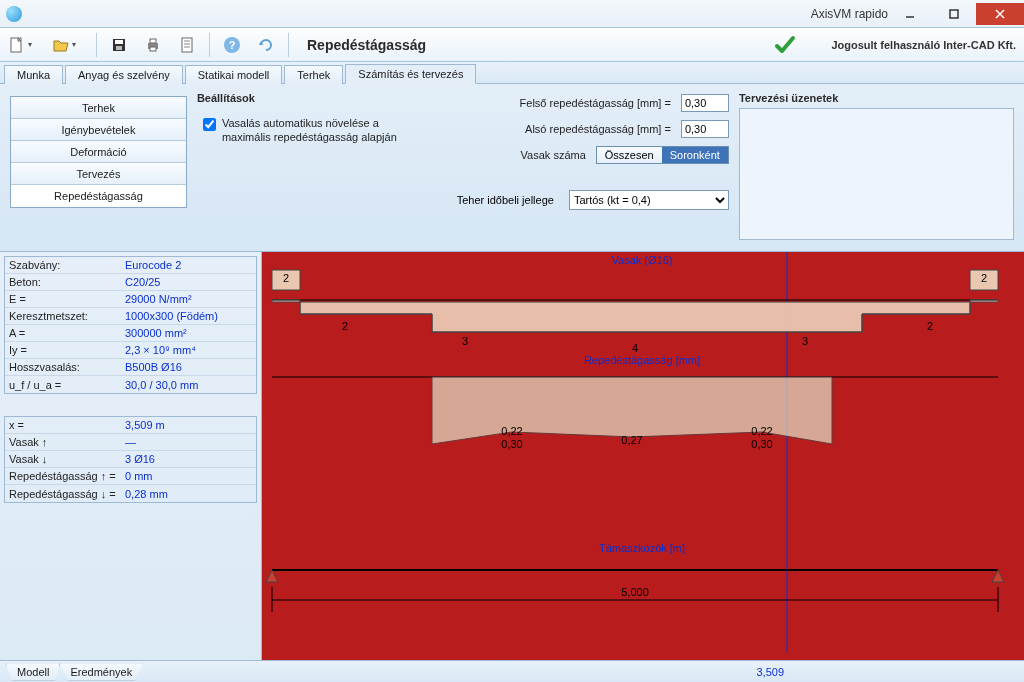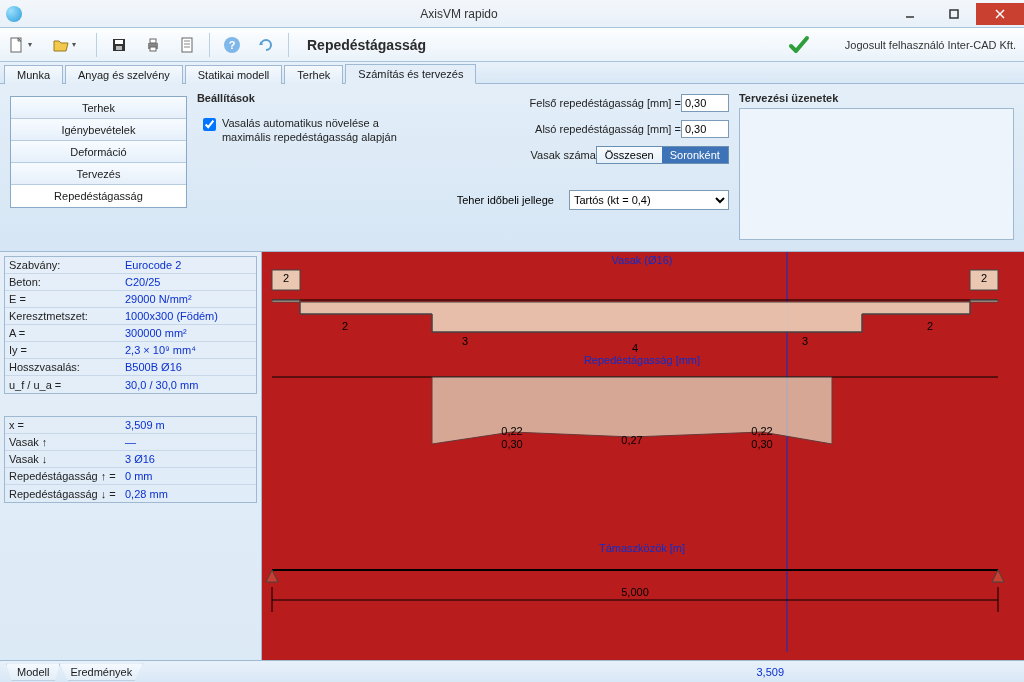--- a/index.html
+++ b/index.html
@@ -1,34 +1,34 @@
 <!DOCTYPE html>
 <html><head>
 <meta charset="utf-8">
 <style>
 * { box-sizing: border-box; margin: 0; padding: 0; font-family: "Segoe UI", Tahoma, sans-serif; font-size: 11px; }
 body { background: #fff; width: 1024px; height: 682px; overflow: hidden; position: relative; }
 
 .titlebar { height: 28px; background: linear-gradient(#f3f7fb,#e8f0f8); display: flex; align-items: center; padding: 0 0 0 6px; border-bottom: 1px solid #a9c4dd; }
 .titlebar .app-icon { width: 16px; height: 16px; border-radius: 50%; background: radial-gradient(circle at 30% 30%, #9ce0ff, #2b9cd8); margin-right: 8px; }
-.titlebar .title { flex: 1; text-align: center; color: #333; font-size: 12px; }
+.titlebar .title { flex: 1; text-align: right; color: #333; font-size: 12px; }
 .titlebar .winbtns { display: flex; }
 .titlebar .winbtn { width: 44px; height: 22px; display: flex; align-items: center; justify-content: center; color: #333; }
 .titlebar .winbtn.close { background: #c94030; color: #fff; width: 48px; height: 22px; }
 .titlebar .winbtn svg { width: 10px; height: 10px; }
 
 .toolbar { height: 34px; background: linear-gradient(#fdfeff,#e9f2fa); border-bottom: 1px solid #a9c4dd; display: flex; align-items: center; padding: 0 8px; gap: 10px; }
 .toolbar .tbtn { width: 24px; height: 24px; display: flex; align-items: center; justify-content: center; }
 .toolbar .tbtn.drop { width: 34px; justify-content: flex-start; }
 .toolbar .drop-caret { margin-left: 2px; font-size: 8px; color: #555; }
 .toolbar .sep { width: 1px; height: 24px; background: #b9d0e5; }
 .toolbar .page-title { font-size: 14px; font-weight: bold; color: #2b2b2b; margin-left: 8px; }
 .toolbar .spacer { flex: 1; }
 .toolbar .check-icon { width: 24px; height: 24px; }
-.toolbar .license { color: #333; font-size: 11px; margin-left: 24px; }
+.toolbar .license { color: #333; font-size: 11px; margin-left: 24px; font-weight: bold; }
 
 .maintabs { height: 22px; background: linear-gradient(#e8f1fa,#d9e8f6); display: flex; align-items: flex-end; padding-left: 4px; border-bottom: 1px solid #9fb9d2; }
 .maintabs .mtab { padding: 3px 12px; border: 1px solid #9fb9d2; border-bottom: none; background: linear-gradient(#f4f9fe,#e3eef8); margin-right: 2px; color: #1a1a1a; position: relative; top: 1px; }
 .maintabs .mtab.active { background: #e3eef8; font-weight: normal; border-bottom: 1px solid #e3eef8; }
 
 .workarea { display: flex; height: 168px; background: linear-gradient(#e3eef8,#d6e6f5); border-bottom: 1px solid #9fb9d2; }
 
 .subtabs-col { width: 200px; padding: 12px 10px; }
 .subtabs { border: 1px solid #8aa9c6; }
 .subtab { height: 22px; background: linear-gradient(#f7fbff,#e6f0fa); border-bottom: 1px solid #b4cbe0; display: flex; align-items: center; justify-content: center; color: #1a1a1a; }
@@ -36,21 +36,21 @@
 .subtab.active { background: #fff; }
 
 .settings-col { flex: 1; padding: 8px 10px 8px 0; display: flex; gap: 12px; }
 .settings-left { width: 220px; }
 .settings-title { font-weight: bold; color: #2b2b2b; margin-bottom: 12px; }
 .chk-row { display: flex; align-items: flex-start; gap: 6px; margin-left: 6px; }
 .chk-row input { margin-top: 2px; }
 .chk-label { color: #222; line-height: 14px; }
 
 .settings-mid { width: 300px; display: flex; flex-direction: column; gap: 8px; padding-top: 2px; }
-.frow { display: flex; align-items: center; justify-content: flex-end; gap: 0; }
+.frow { display: flex; align-items: center; justify-content: flex-end; gap: 10px; }
 .frow .lbl { color: #222; }
 .frow .inp { width: 48px; height: 18px; border: 1px solid #7a9ab8; padding: 1px 3px; background: #fff; }
 .toggle { display: inline-flex; border: 1px solid #6b8fb0; }
 .toggle .tbtn2 { padding: 2px 8px; background: linear-gradient(#f7fbff,#e6f0fa); }
 .toggle .tbtn2.sel { background: #3e73b8; color: #fff; }
 .selwrap { display: flex; align-items: center; gap: 15px; margin-top: 18px; justify-content: flex-end; }
 .selwrap select { width: 160px; height: 20px; border: 1px solid #7a9ab8; background: #fff; }
 
 .msgs-col { width: 290px; padding: 8px 10px 8px 0; }
 .msgs-title { font-weight: bold; color: #2b2b2b; margin-bottom: 4px; }

